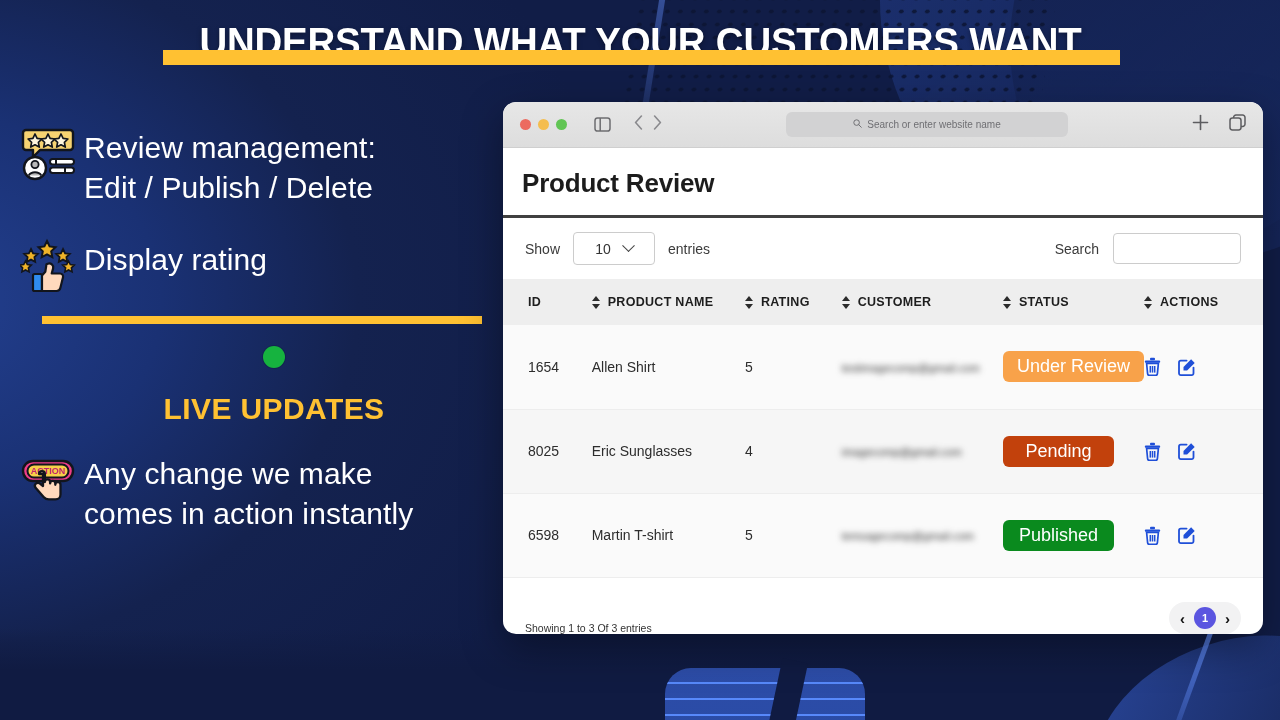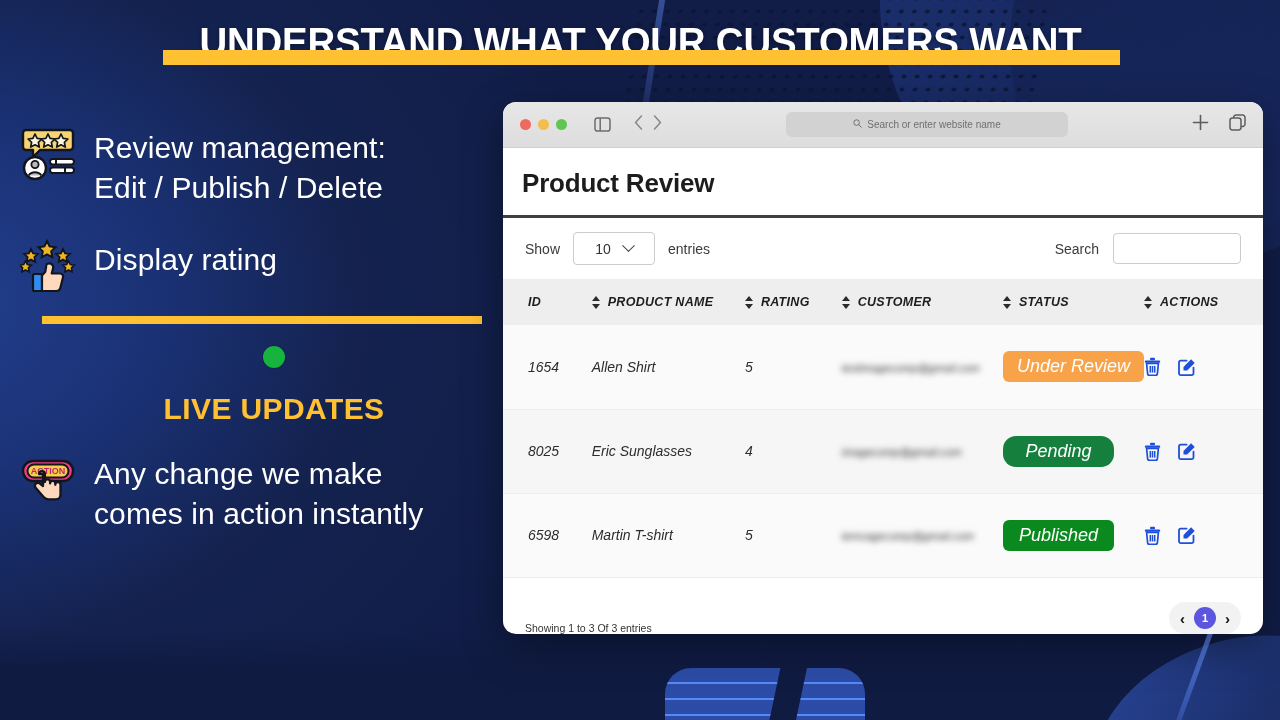--- a/index.html
+++ b/index.html
@@ -130,21 +130,21 @@
 
   
   .features {
     position: absolute;
     left: 20px; top: 126px;
     width: 470px;
   }
   .feature {
     display: flex;
     align-items: flex-start;
-    gap: 18px;
+    gap: 8px;
   }
   .feature-icon {
     flex: 0 0 56px;
     width: 56px; height: 56px;
     position: relative;
   }
   .feature-text {
     color: #ffffff;
     font-size: 30px;
     line-height: 40px;
@@ -265,21 +265,21 @@
     gap: 13px;
     font-size: 14px; color: #333;
   }
   .caret { width: 9px; height: 9px; border-right: 1.8px solid #444; border-bottom: 1.8px solid #444; transform: rotate(45deg) translate(-2px,-2px); }
   .search-group { display: flex; align-items: center; gap: 14px; font-size: 14px; color: #3b3b3b; }
   .search-input {
     width: 128px; height: 31px;
     border: 1px solid #ccc; border-radius: 4px; background: #fff;
   }
 
-  table { width: 100%; border-collapse: collapse; font-style: italic; }
+  table { width: 100%; border-collapse: collapse; }
   thead tr { background: #eeeeee; }
   th {
     font-size: 12.5px;
     font-weight: 700;
     color: #1d1d1d;
     letter-spacing: .3px;
     padding: 16px 0;
     text-align: left;
     white-space: nowrap;
   }
@@ -326,21 +326,21 @@
     justify-content: center;
     height: 31px;
     min-width: 111px;
     padding: 0 14px;
     border-radius: 6px;
     color: #fff;
     font-size: 18px;
     font-weight: 400;
   }
   .badge.under-review { background: #f8a24a; }
-  .badge.pending { background: #15803d; border-radius: 13px; }
+  .badge.pending { background: #c2410c; }
   .badge.published { background: #0a8a1e; }
 
   .actions-cell { display: flex; align-items: center; gap: 17px; }
   .act-btn { color: #1f4fd8; display: inline-flex; }
 
   .table-footer {
     display: flex;
     align-items: flex-end;
     justify-content: space-between;
     padding: 20px 22px 0 22px;

